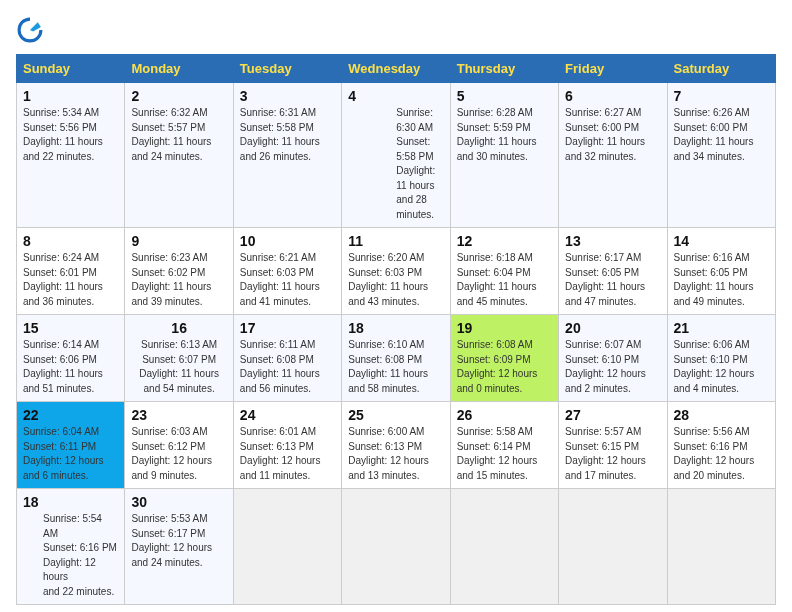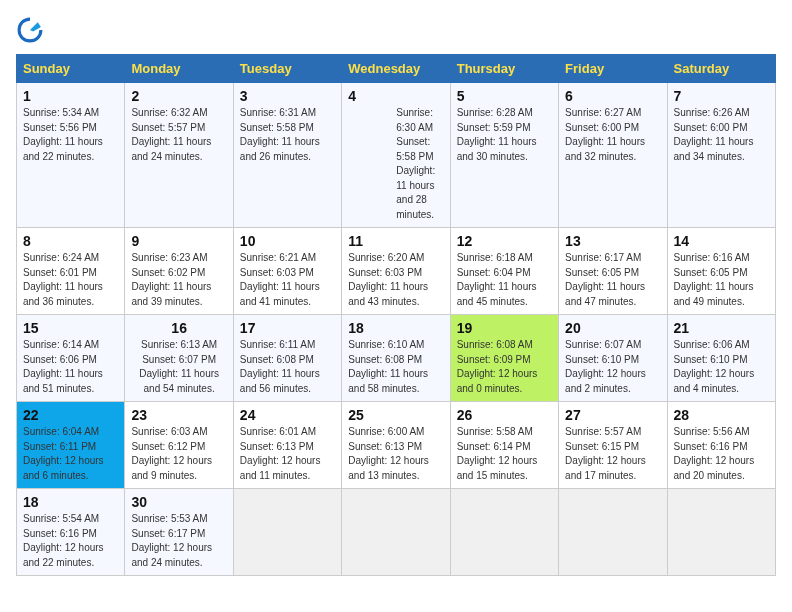--- a/index.html
+++ b/index.html
@@ -321,21 +321,21 @@
           <span class="day-num">28</span>
           <div class="day-info" style="white-space: pre-line;">Sunrise: 5:56 AM
 Sunset: 6:16 PM
 Daylight: 12 hours
 and 20 minutes.</div>
         </td>
       </tr>
       <tr>
         <td style="background: rgb(245, 248, 255);">
           <span class="day-num">18</span>
-          <div class="day-info" style="white-space: pre-line;">Sunrise: 5:54 AM
+          <div class="day-info" style="white-space: pre-line; margin-left: 20px;">Sunrise: 5:54 AM
 Sunset: 6:16 PM
 Daylight: 12 hours
 and 22 minutes.</div>
         </td>
         <td style="background: rgb(245, 248, 255);">
           <span class="day-num">30</span>
           <div class="day-info" style="white-space: pre-line;">Sunrise: 5:53 AM
 Sunset: 6:17 PM
 Daylight: 12 hours
 and 24 minutes.</div>

